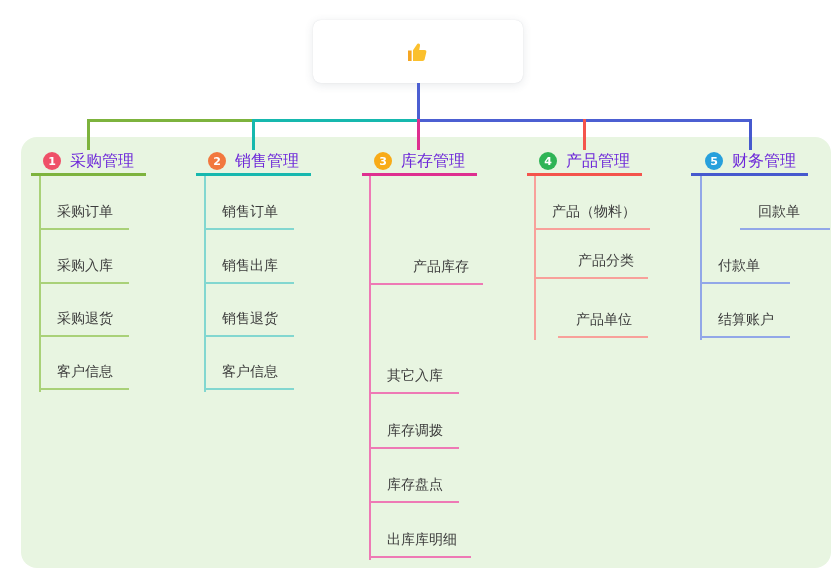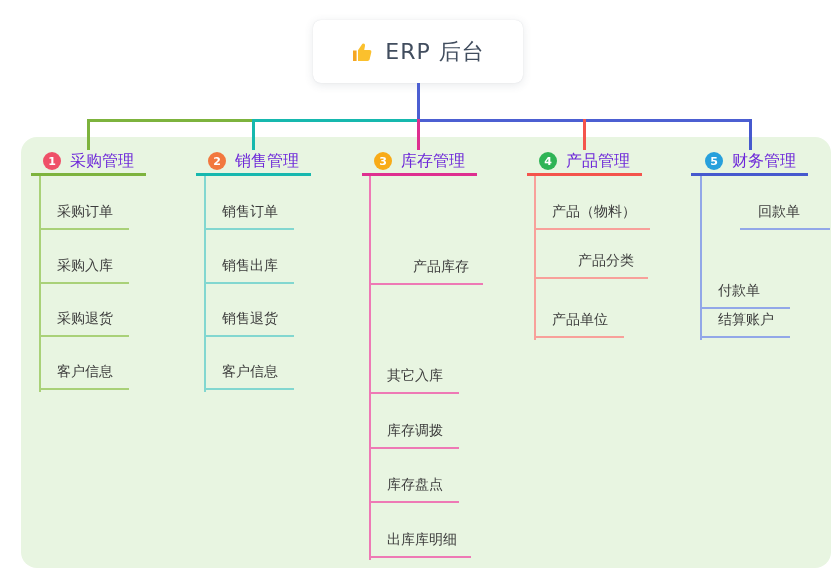--- a/index.html
+++ b/index.html
@@ -45,21 +45,20 @@
 
 <div id="canvas">
 
   <div class="panel" style="background-color: rgb(232, 245, 225);"></div>
 
   <div class="root-node">
     <svg class="thumb-icon" viewBox="0 0 24 24">
       <path d="M2 10.5h3.6V21H2z" fill="#f5a623"></path>
       <path d="M7 21h9.6c1 0 1.85-.7 2.05-1.68l1.62-6.9A2 2 0 0 0 18.3 10h-5.1l.82-4.3A1.78 1.78 0 0 0 12.3 3.6c-.58 0-1.12.3-1.43.8L7 10.3z" fill="#fbc02d"></path>
     </svg>
-    <span class="title">ERP 后台</span>
   </div>
 
   <div class="line" style="left: 417px; top: 83px; width: 3px; height: 37px; background-color: rgb(76, 95, 210);"></div>
   <div class="line" style="left: 87px; top: 119px; width: 167px; height: 3px; background-color: rgb(125, 179, 61);"></div>
   <div class="line" style="left: 252px; top: 119px; width: 167px; height: 3px; background-color: rgb(22, 184, 174);"></div>
   <div class="line" style="left: 419px; top: 119px; width: 333px; height: 3px; background-color: rgb(76, 95, 210);"></div>
   <div class="line" style="left: 87px; top: 119px; width: 3px; height: 31px; background-color: rgb(125, 179, 61);"></div>
   <div class="line" style="left: 252px; top: 119px; width: 3px; height: 31px; background-color: rgb(22, 184, 174);"></div>
   <div class="line" style="left: 417px; top: 119px; width: 3px; height: 31px; background-color: rgb(222, 47, 144);"></div>
   <div class="line" style="left: 583px; top: 119px; width: 3px; height: 31px; background-color: rgb(244, 84, 76);"></div>
@@ -100,25 +99,25 @@
   <div class="child-item" style="left:369px;top:524px;border-color:#ee79b5;">出库库明细</div>
 
   <div class="branch-title" style="left:539px;">
     <span class="badge" style="background-color: rgb(47, 180, 86);">4</span>
     <span class="branch-label">产品管理</span>
   </div>
   <div class="line" style="left: 527px; top: 173px; width: 115px; height: 3px; background-color: rgb(244, 84, 76);"></div>
   <div class="line" style="left: 534px; top: 176px; width: 2px; height: 164px; background-color: rgb(248, 160, 154);"></div>
   <div class="child-item" style="left:534px;top:196px;border-color:#f8a09a;">产品（物料）</div>
   <div class="child-item" style="left:534px;top:245px;border-color:#f8a09a;padding-left:44px;">产品分类</div>
-  <div class="child-item" style="left:534px;top:304px;border-color:#f8a09a;">产品单位</div>
+  <div class="child-item" style="left:558px;top:304px;border-color:#f8a09a;">产品单位</div>
 
   <div class="branch-title" style="left:705px;">
     <span class="badge" style="background-color: rgb(39, 160, 220);">5</span>
     <span class="branch-label">财务管理</span>
   </div>
   <div class="line" style="left: 691px; top: 173px; width: 117px; height: 3px; background-color: rgb(70, 89, 206);"></div>
   <div class="line" style="left: 700px; top: 176px; width: 2px; height: 164px; background-color: rgb(146, 167, 232);"></div>
   <div class="child-item" style="left:700px;top:196px;border-color:#92a7e8;margin-left:40px;">回款单</div>
-  <div class="child-item" style="left:700px;top:250px;border-color:#92a7e8;margin-top:25px;">付款单</div>
+  <div class="child-item" style="left:700px;top:250px;border-color:#92a7e8;">付款单</div>
   <div class="child-item" style="left:700px;top:304px;border-color:#92a7e8;">结算账户</div>
 
 </div>
 
 </body></html>

